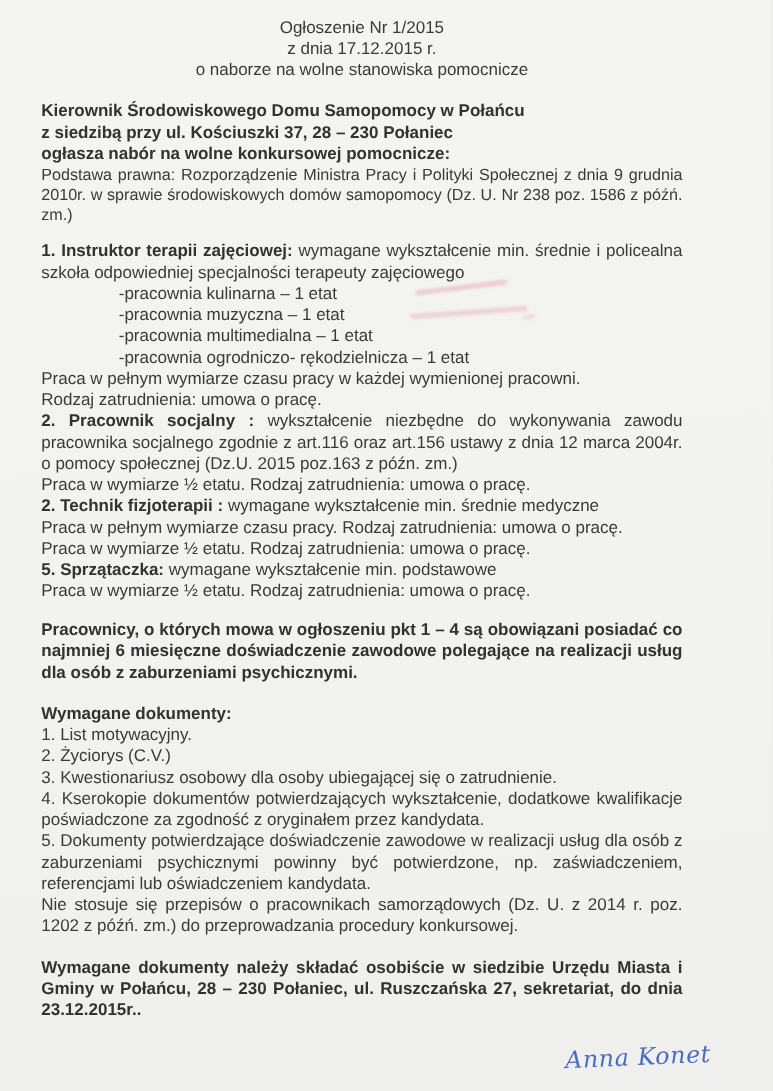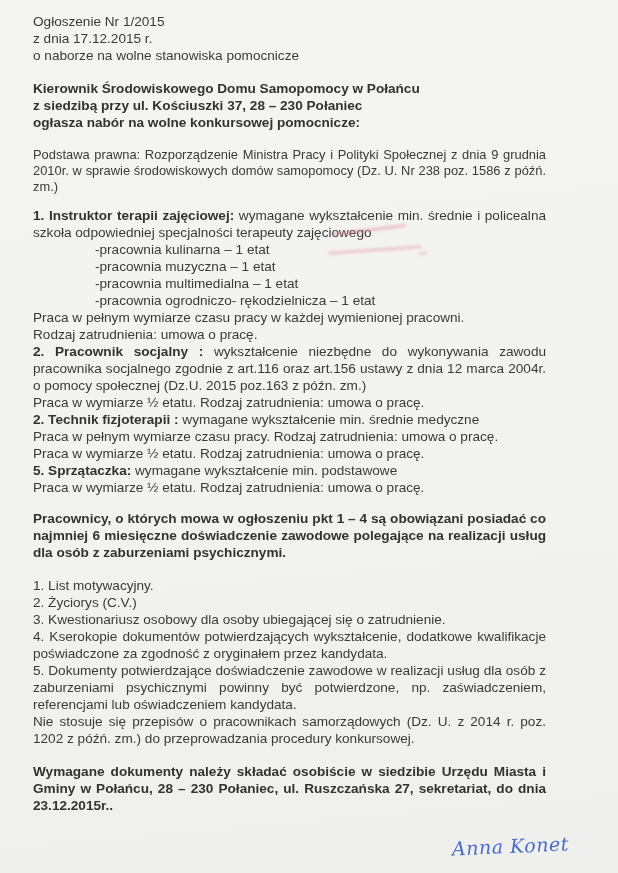--- a/index.html
+++ b/index.html
@@ -15,23 +15,23 @@
   .content {
     position: absolute;
     left: 33px;
     top: 13px;
     width: 513px;
     font-size: 13.6px;
     line-height: 17px;
   }
   p { margin: 0; }
   b, .bold { font-weight: bold; color: #323232; }
-  .doc-header { text-align: left; }
+  .doc-header { text-align: center; }
   .announcer { margin-top: 16px; font-weight: bold; color: #323232; }
-  .legal { margin-top: 16px; font-size: 12.9px; line-height: 16px; text-align: justify; }
+  .legal { margin-top: 1px; font-size: 12.9px; line-height: 16px; text-align: justify; }
   .positions { margin-top: 12px; }
   .just { text-align: justify; }
   .indent { padding-left: 62px; }
   .experience { margin-top: 14px; font-weight: bold; color: #323232; }
   .documents { margin-top: 16px; }
   .exclusion { }
   .submission { margin-top: 16px; font-weight: bold; color: #323232; }
   .signature {
     position: absolute;
     left: 452px;
@@ -87,20 +87,21 @@
       <p>Praca w wymiarze ½ etatu. Rodzaj zatrudnienia: umowa o pracę.</p>
 
       <p class="just"><b>5. Sprzątaczka:</b><span>  wymagane wykształcenie min. podstawowe</span></p>
       <p>Praca w wymiarze ½ etatu. Rodzaj zatrudnienia: umowa o pracę.</p>
 
     </div>
 
     <p class="experience just">Pracownicy, o których mowa w ogłoszeniu pkt 1 – 4 są obowiązani posiadać co najmniej 6 miesięczne doświadczenie zawodowe polegające na realizacji usług dla osób z zaburzeniami psychicznymi.</p>
 
     <div class="documents">
+      <p class="bold">Wymagane dokumenty:</p>
       <p>1. List motywacyjny.</p>
       <p>2. Życiorys (C.V.)</p>
       <p>3. Kwestionariusz osobowy dla osoby ubiegającej się o zatrudnienie.</p>
       <p class="just">4. Kserokopie dokumentów potwierdzających wykształcenie, dodatkowe kwalifikacje poświadczone za zgodność z oryginałem przez kandydata.</p>
       <p class="just">5. Dokumenty potwierdzające doświadczenie zawodowe w realizacji usług dla osób z zaburzeniami psychicznymi powinny być potwierdzone, np. zaświadczeniem, referencjami lub oświadczeniem kandydata.</p>
     </div>
 
     <p class="exclusion just">Nie stosuje się przepisów o pracownikach samorządowych (Dz. U. z 2014 r.  poz. 1202 z późń. zm.) do przeprowadzania procedury konkursowej.</p>
 
     <p class="submission just">Wymagane dokumenty należy składać osobiście w siedzibie Urzędu Miasta i Gminy w Połańcu, 28 – 230 Połaniec, ul. Ruszczańska 27, sekretariat, do dnia 23.12.2015r..</p>

